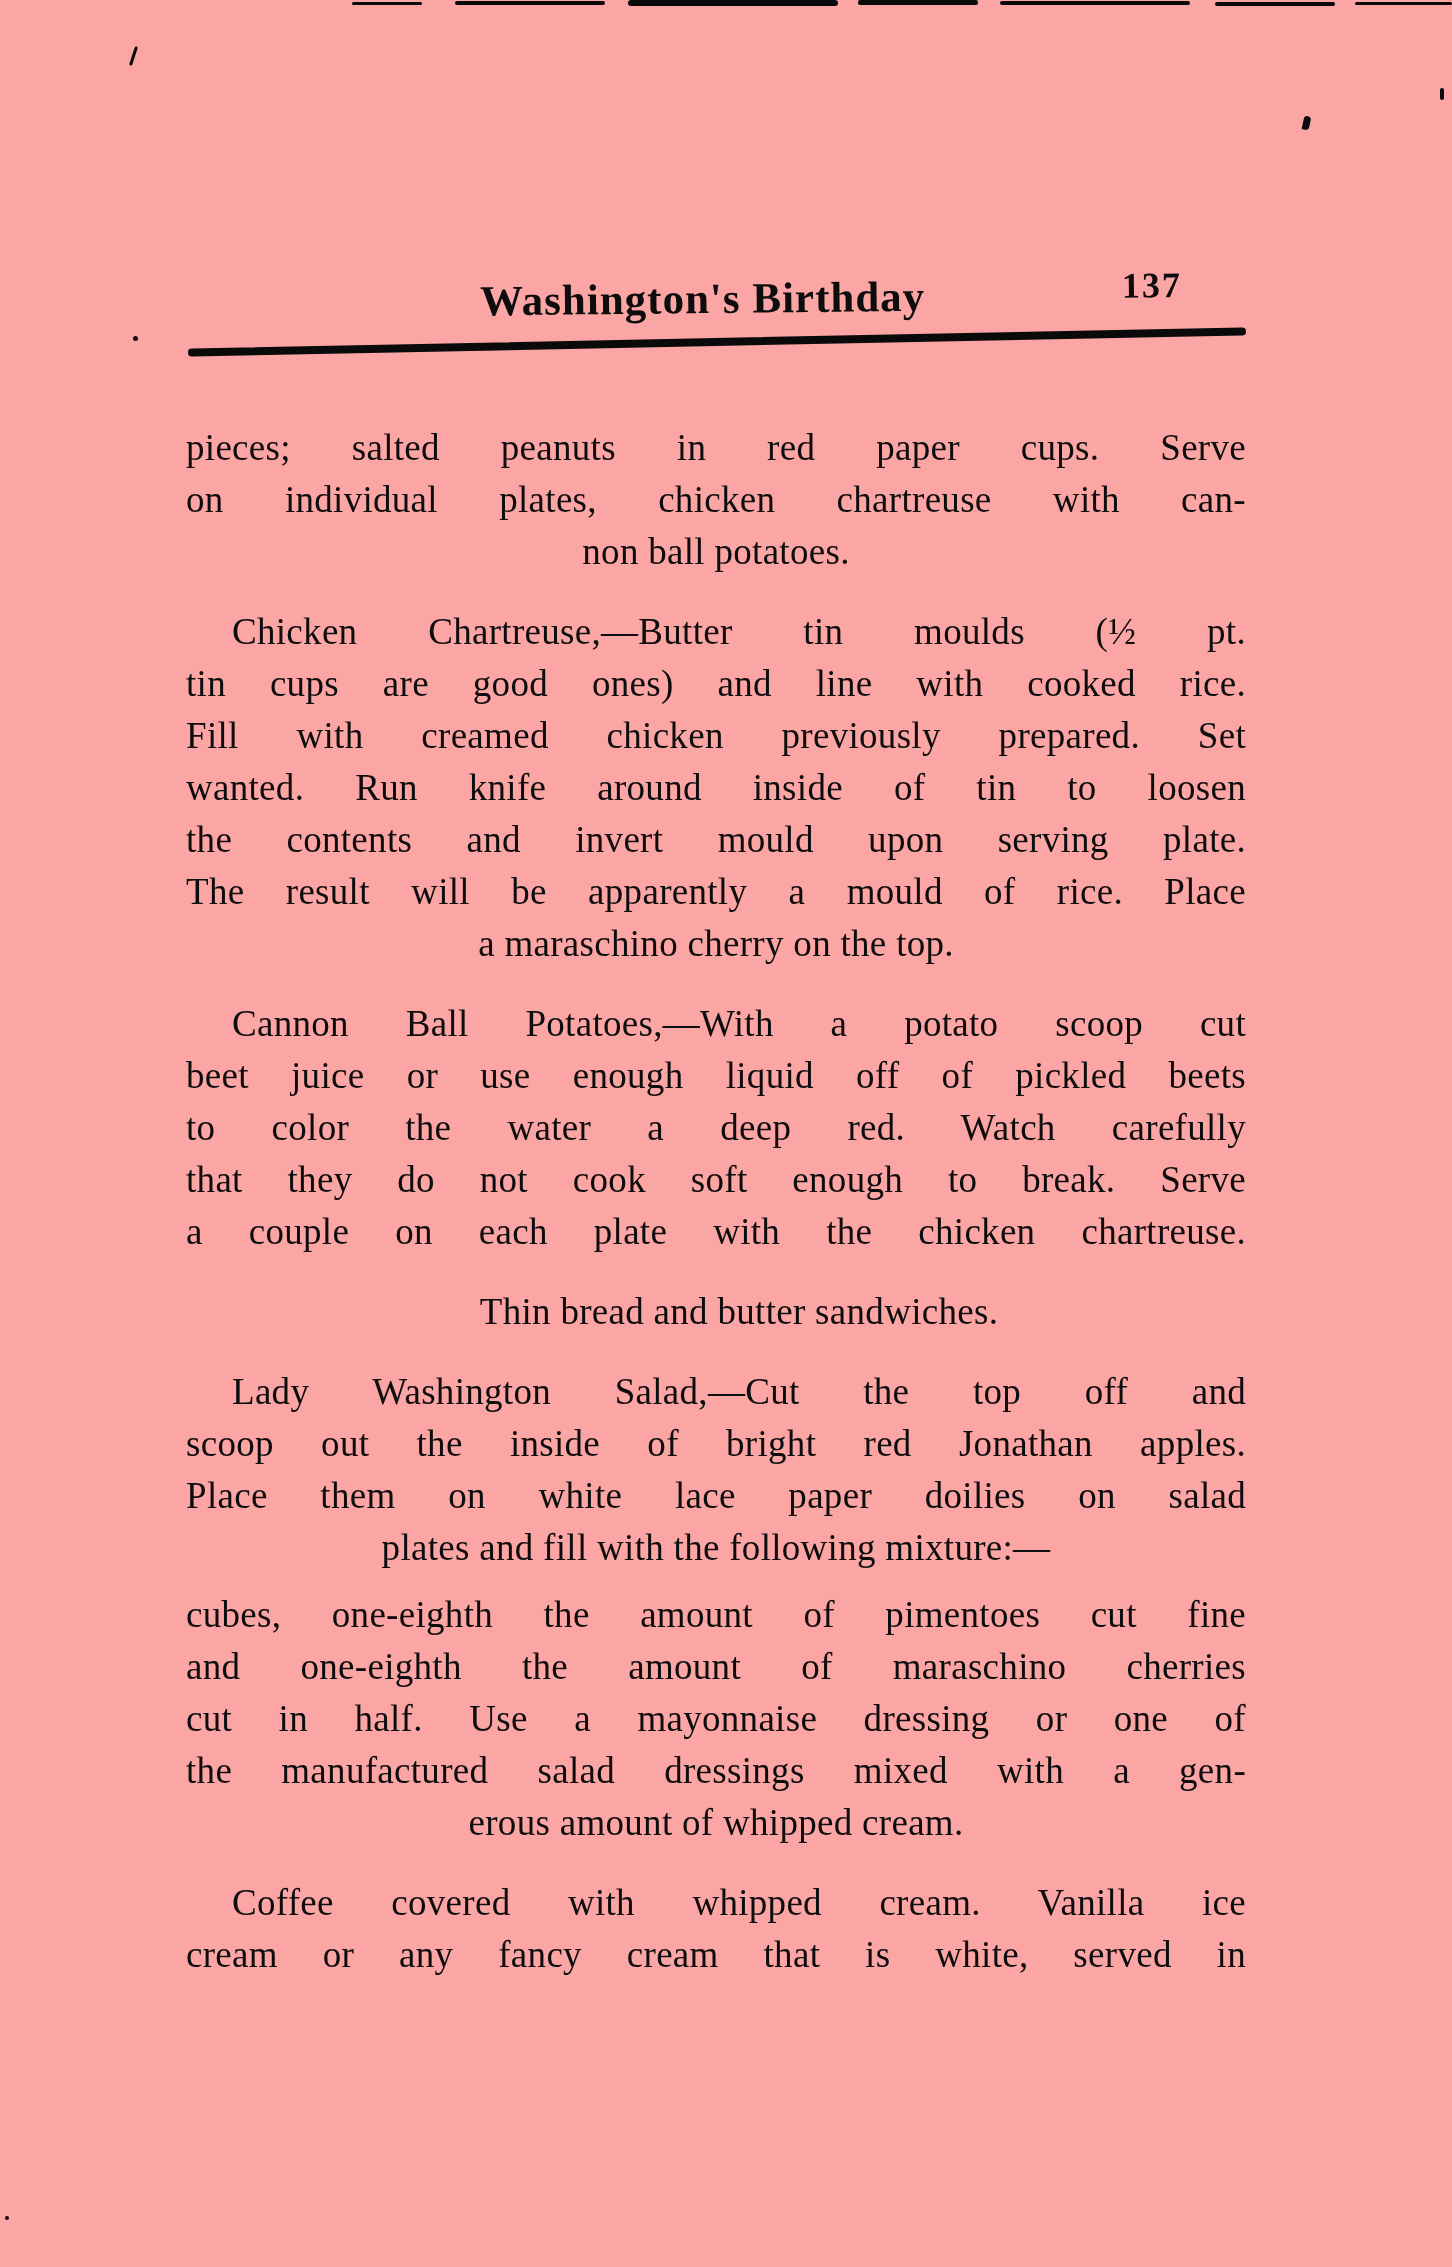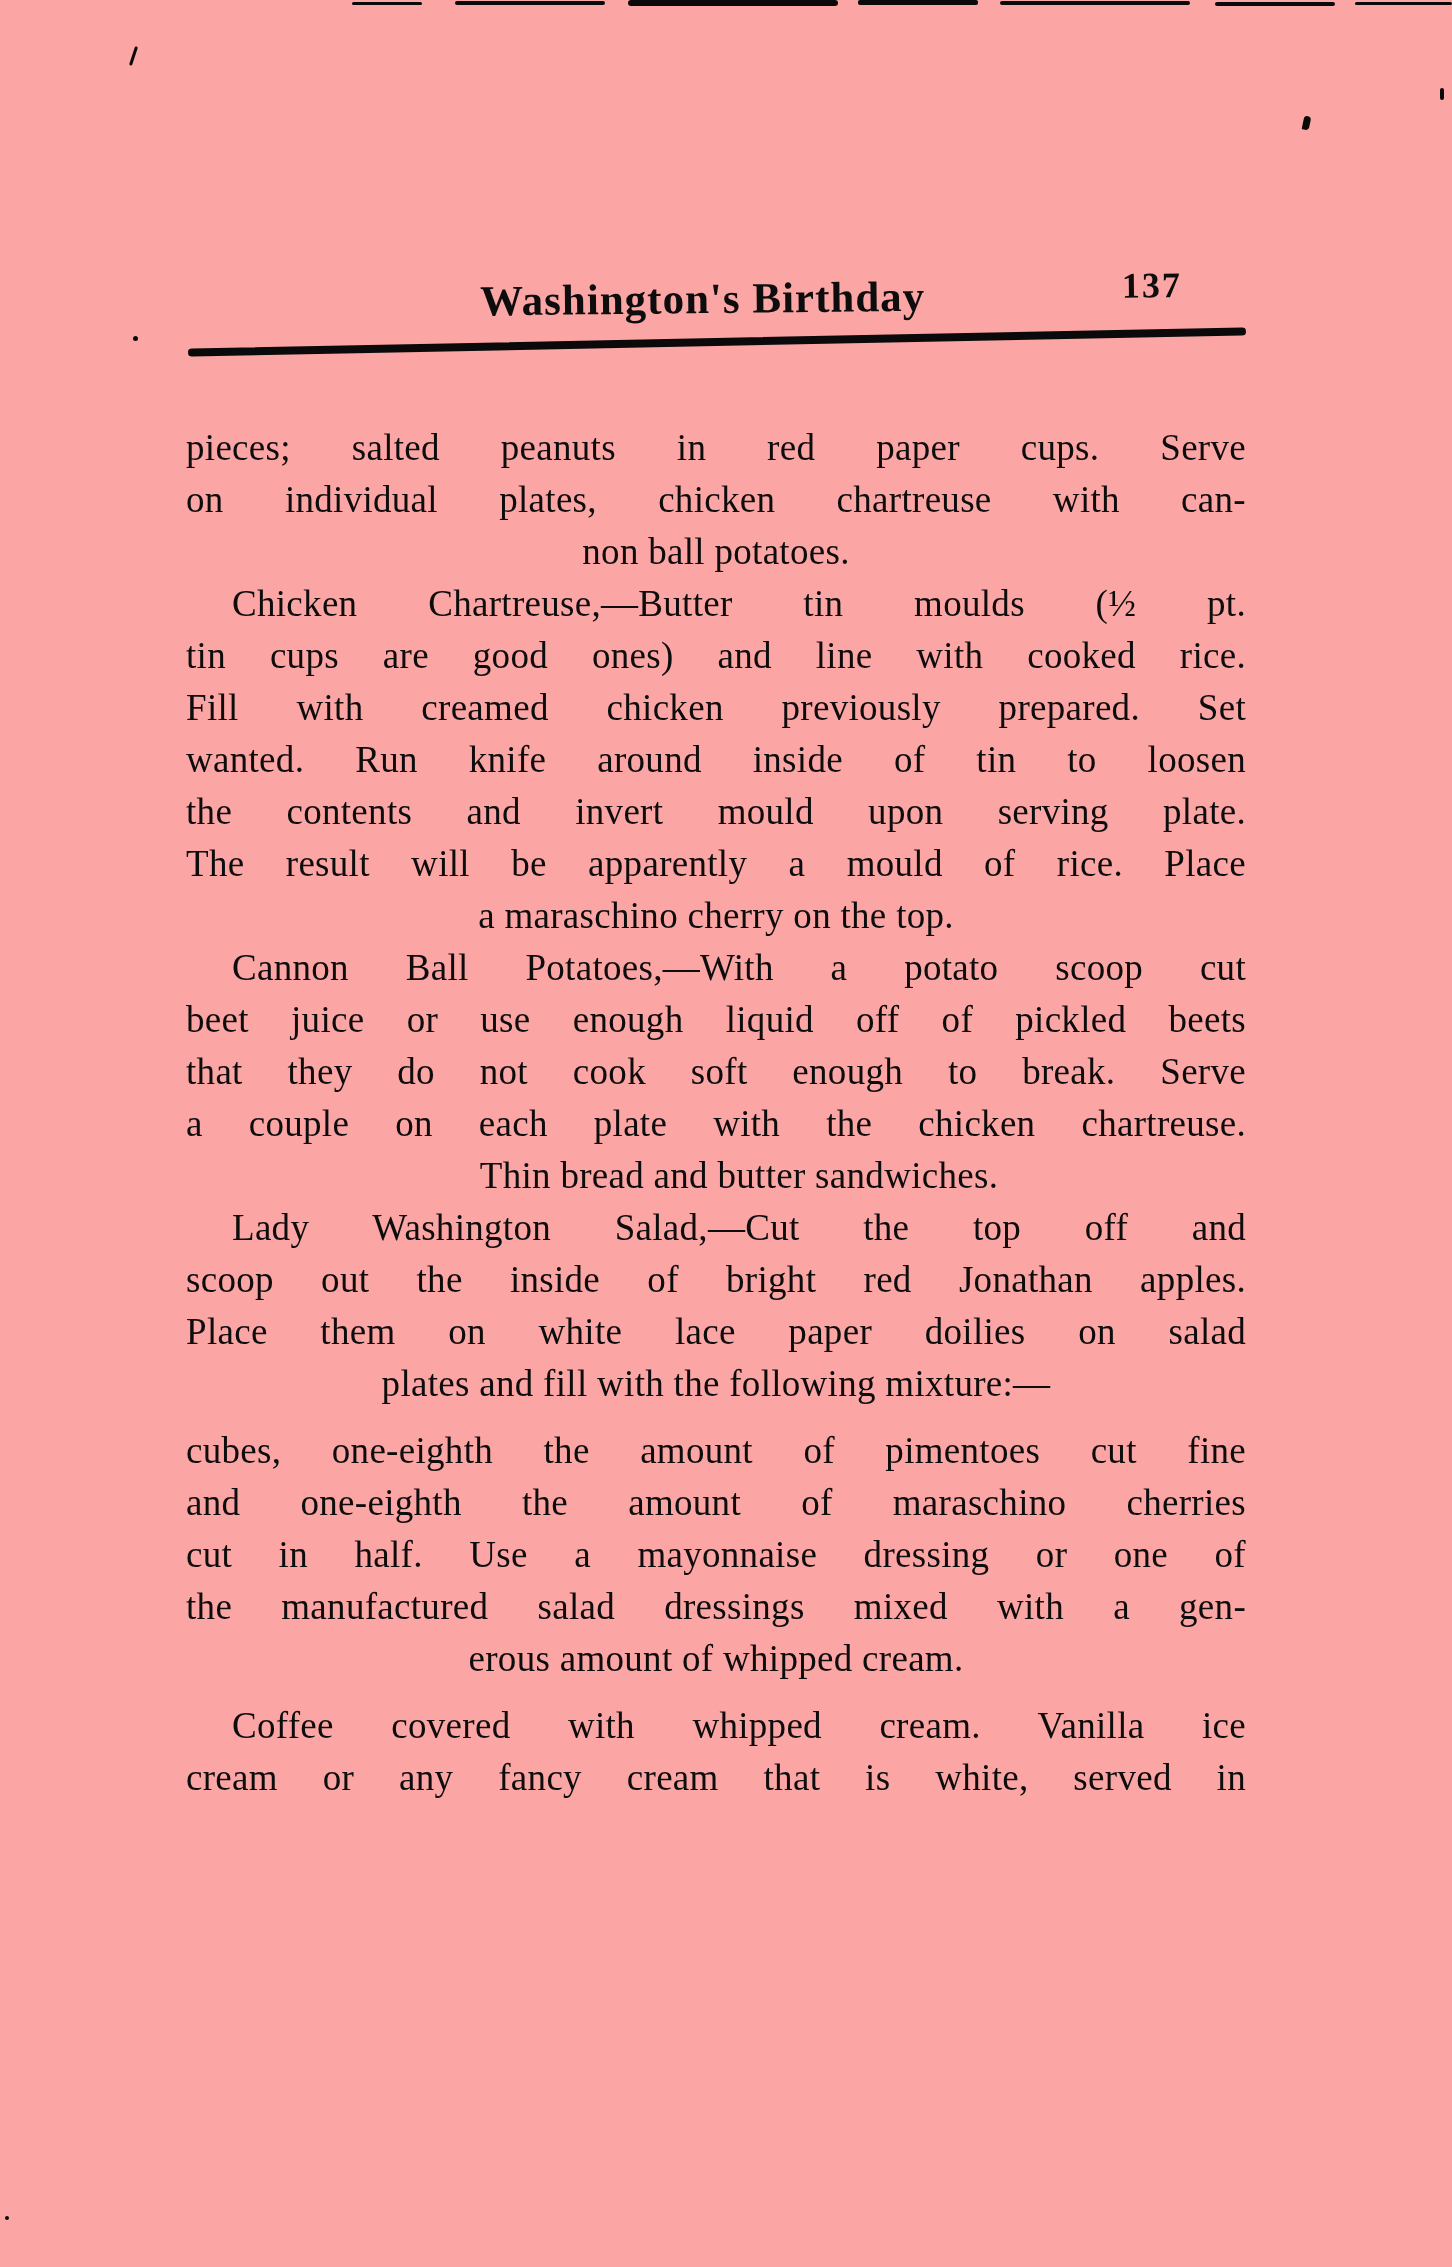--- a/index.html
+++ b/index.html
@@ -51,21 +51,21 @@
   
   .body-text .paragraph:nth-child(6),
   .body-text .paragraph:nth-child(7) { margin-top: 15px; }
 
   .line { white-space: nowrap; text-align: center; }
   .line.justify {
     white-space: normal;
     text-align: justify;
     text-align-last: justify;
   }
-  .line.first { text-indent: 46px; }
+  .line.first { text-indent: 46px; margin-top: 28px; }
 
   
   .artifact { position: absolute; background: #0a0a0a; }
   .a-top1 { left: 352px;  top: 2px; width: 70px;  height: 3px; border-radius: 2px; }
   .a-top2 { left: 455px;  top: 1px; width: 150px; height: 4px; border-radius: 2px; }
   .a-top3 { left: 628px;  top: 0;   width: 210px; height: 6px; border-radius: 3px; }
   .a-top4 { left: 858px;  top: 0;   width: 120px; height: 5px; border-radius: 2px; }
   .a-top5 { left: 1000px; top: 1px; width: 190px; height: 4px; border-radius: 2px; }
   .a-top6 { left: 1215px; top: 2px; width: 120px; height: 4px; border-radius: 2px; }
   .a-top7 { left: 1355px; top: 2px; width: 97px;  height: 3px; border-radius: 2px; }
@@ -117,20 +117,21 @@
         <div class="line justify">tin cups are good ones) and line with cooked rice.</div>
         <div class="line justify">Fill with creamed chicken previously prepared. Set</div>
         <div class="line justify">wanted. Run knife around inside of tin to loosen</div>
         <div class="line justify">the contents and invert mould upon serving plate.</div>
         <div class="line justify">The result will be apparently a mould of rice. Place</div>
         <div class="line">a maraschino cherry on the top.</div>
       </div>
       <div class="paragraph">
         <div class="line justify first">Cannon Ball Potatoes,—With a potato scoop cut</div>
         <div class="line justify">beet juice or use enough liquid off of pickled beets</div>
+        <div class="line justify">to color the water a deep red. Watch carefully</div>
         <div class="line justify">that they do not cook soft enough to break. Serve</div>
         <div class="line justify">a couple on each plate with the chicken chartreuse.</div>
       </div>
       <div class="paragraph">
         <div class="line first">Thin bread and butter sandwiches.</div>
       </div>
       <div class="paragraph">
         <div class="line justify first">Lady Washington Salad,—Cut the top off and</div>
         <div class="line justify">scoop out the inside of bright red Jonathan apples.</div>
         <div class="line justify">Place them on white lace paper doilies on salad</div>

